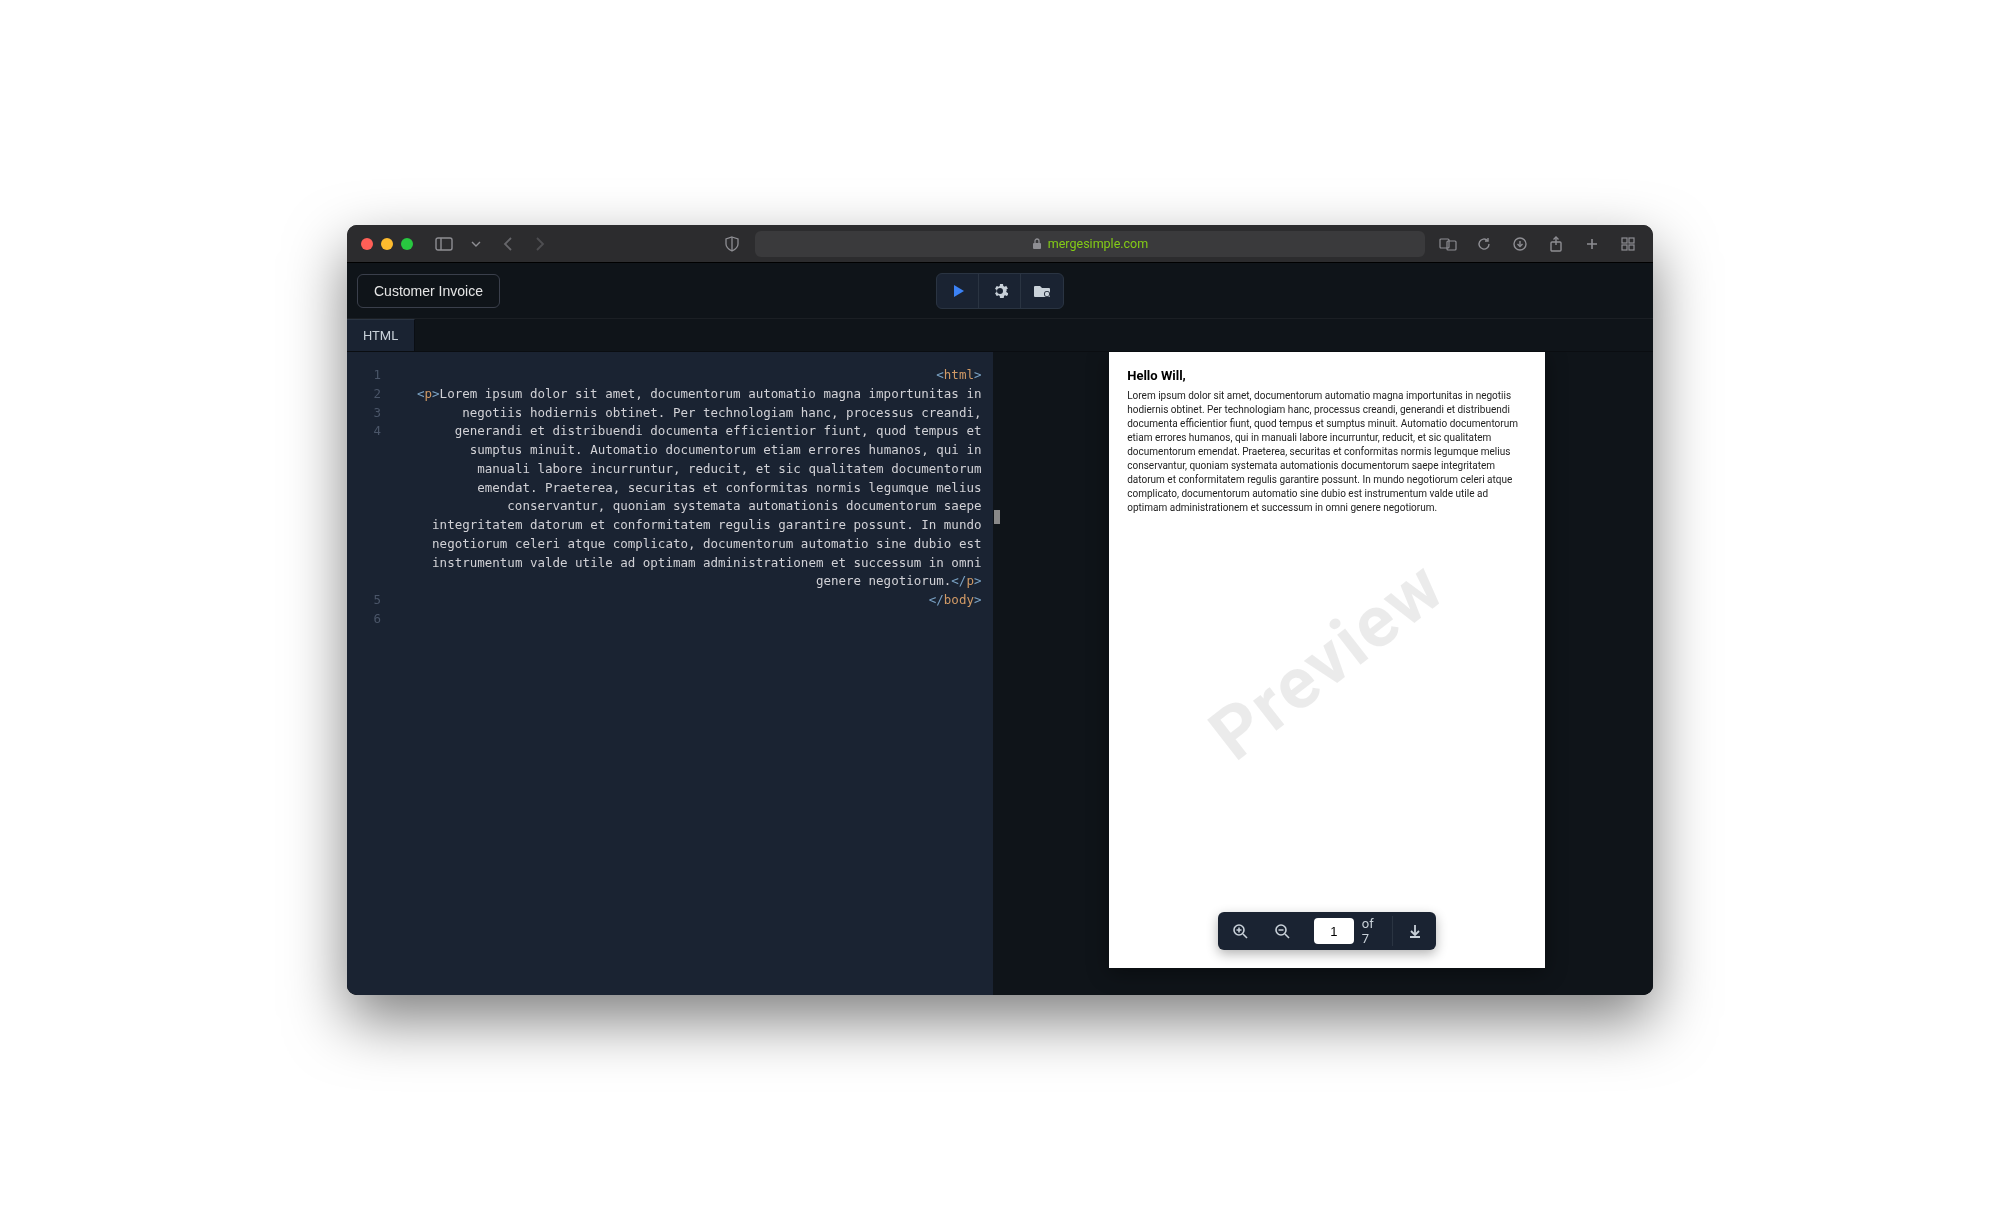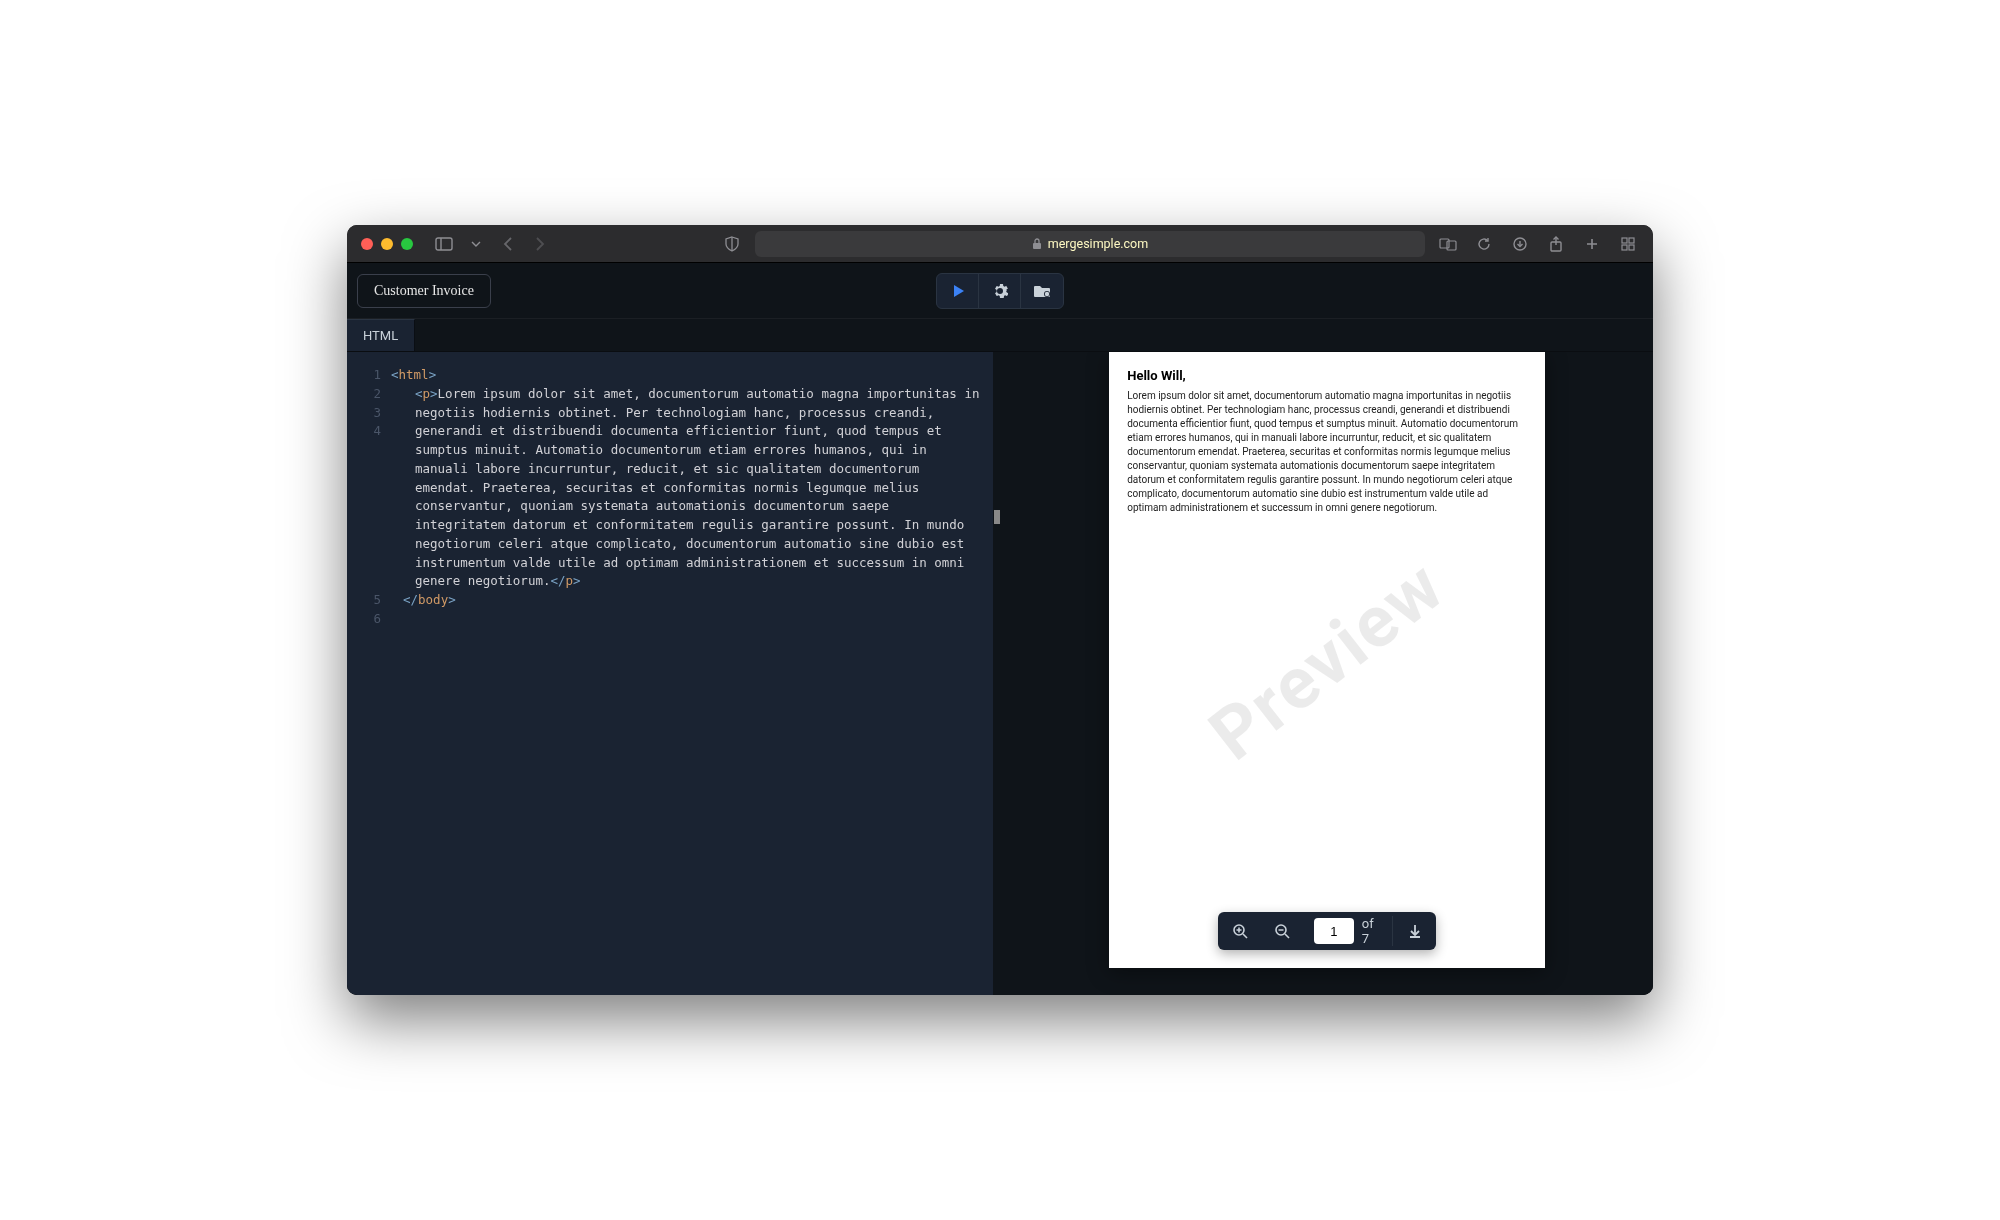--- a/index.html
+++ b/index.html
@@ -25,32 +25,32 @@
 }
 .traffic { display:flex; gap:8px; margin-right:20px; }
 .traffic .dot { width:12px; height:12px; border-radius:50%; }
 .dot-red{background:#ff5f57;} .dot-yellow{background:#febc2e;} .dot-green{background:#28c840;}
 .tb-group { display:flex; align-items:center; gap:10px; color:#8e8e93; }
 .tb-icon { display:flex; align-items:center; justify-content:center; width:22px; height:22px; }
 .tb-chev { width:22px; height:22px; display:flex; align-items:center; justify-content:center; opacity:.6; }
 .addr {
   flex:1; height:26px; background:#3a3a3c; border-radius:6px;
   margin:0 12px; display:flex; align-items:center; justify-content:center;
-  color:#fef9c3; font-size:12.5px; gap:6px;
+  color:#84cc16; font-size:12.5px; gap:6px;
 }
 .tb-right { display:flex; align-items:center; gap:14px; color:#8e8e93; }
 .app-area { flex:1; display:flex; flex-direction:column; background:#0f1419; }
 .toolbar {
   height:56px; display:flex; align-items:center; padding:0 10px;
   border-bottom:1px solid rgba(255,255,255,0.05);
   position:relative;
 }
 .doc-name-btn {
   background:transparent; border:1px solid #3a3f4b; color:#e6e6e6;
-  font-size:14px; padding:8px 16px; border-radius:6px;font-family:Liberation Serif, serif;
+  font-size:14px; padding:8px 16px; border-radius:6px;
 }
 .center-actions {
   position:absolute; left:50%; transform:translateX(-50%);
   display:flex; background:#1a2332; border:1px solid #2a3442; border-radius:6px;
   overflow:hidden;
 }
 .center-actions button {
   width:42px; height:34px; background:transparent; border:none;
   display:flex; align-items:center; justify-content:center;
   border-right:1px solid #2a3442; color:#c9d1d9; cursor:pointer;
@@ -69,21 +69,21 @@
   font-family:"SF Mono",Menlo,Monaco,Consolas,monospace;
   font-size:12.5px; line-height:1.5; color:#c9d1d9;
   display:flex; overflow:hidden;
 }
 .gutter {
   width:44px; text-align:right; padding:14px 10px 0 0;
   color:#4a5568; user-select:none;
 }
 .gutter div { height:18.75px; }
 .code { flex:1; padding:14px 12px 0 0; position:relative; }
-.code-line { min-height:18.75px; white-space:pre-wrap; word-break:break-word; }
+.code-line { min-height:18.75px; white-space:pre-wrap; word-break:break-word;text-align:right; }
 .ind1 { padding-left:0; }
 .ind2 { padding-left:12px; }
 .ind3 { padding-left:24px; }
 .hl-row { background:rgba(88,48,48,0.22); }
 .tag-br { color:#7aa2c4; }
 .tag-name { color:#d19a66; }
 .txt { color:#d1d1d6; }
 .cursor-box { display:inline-block; width:6px; height:14px; border:1px solid #888; vertical-align:middle; }
 .divider {
   width:8px; background:#0f1419; position:relative;

